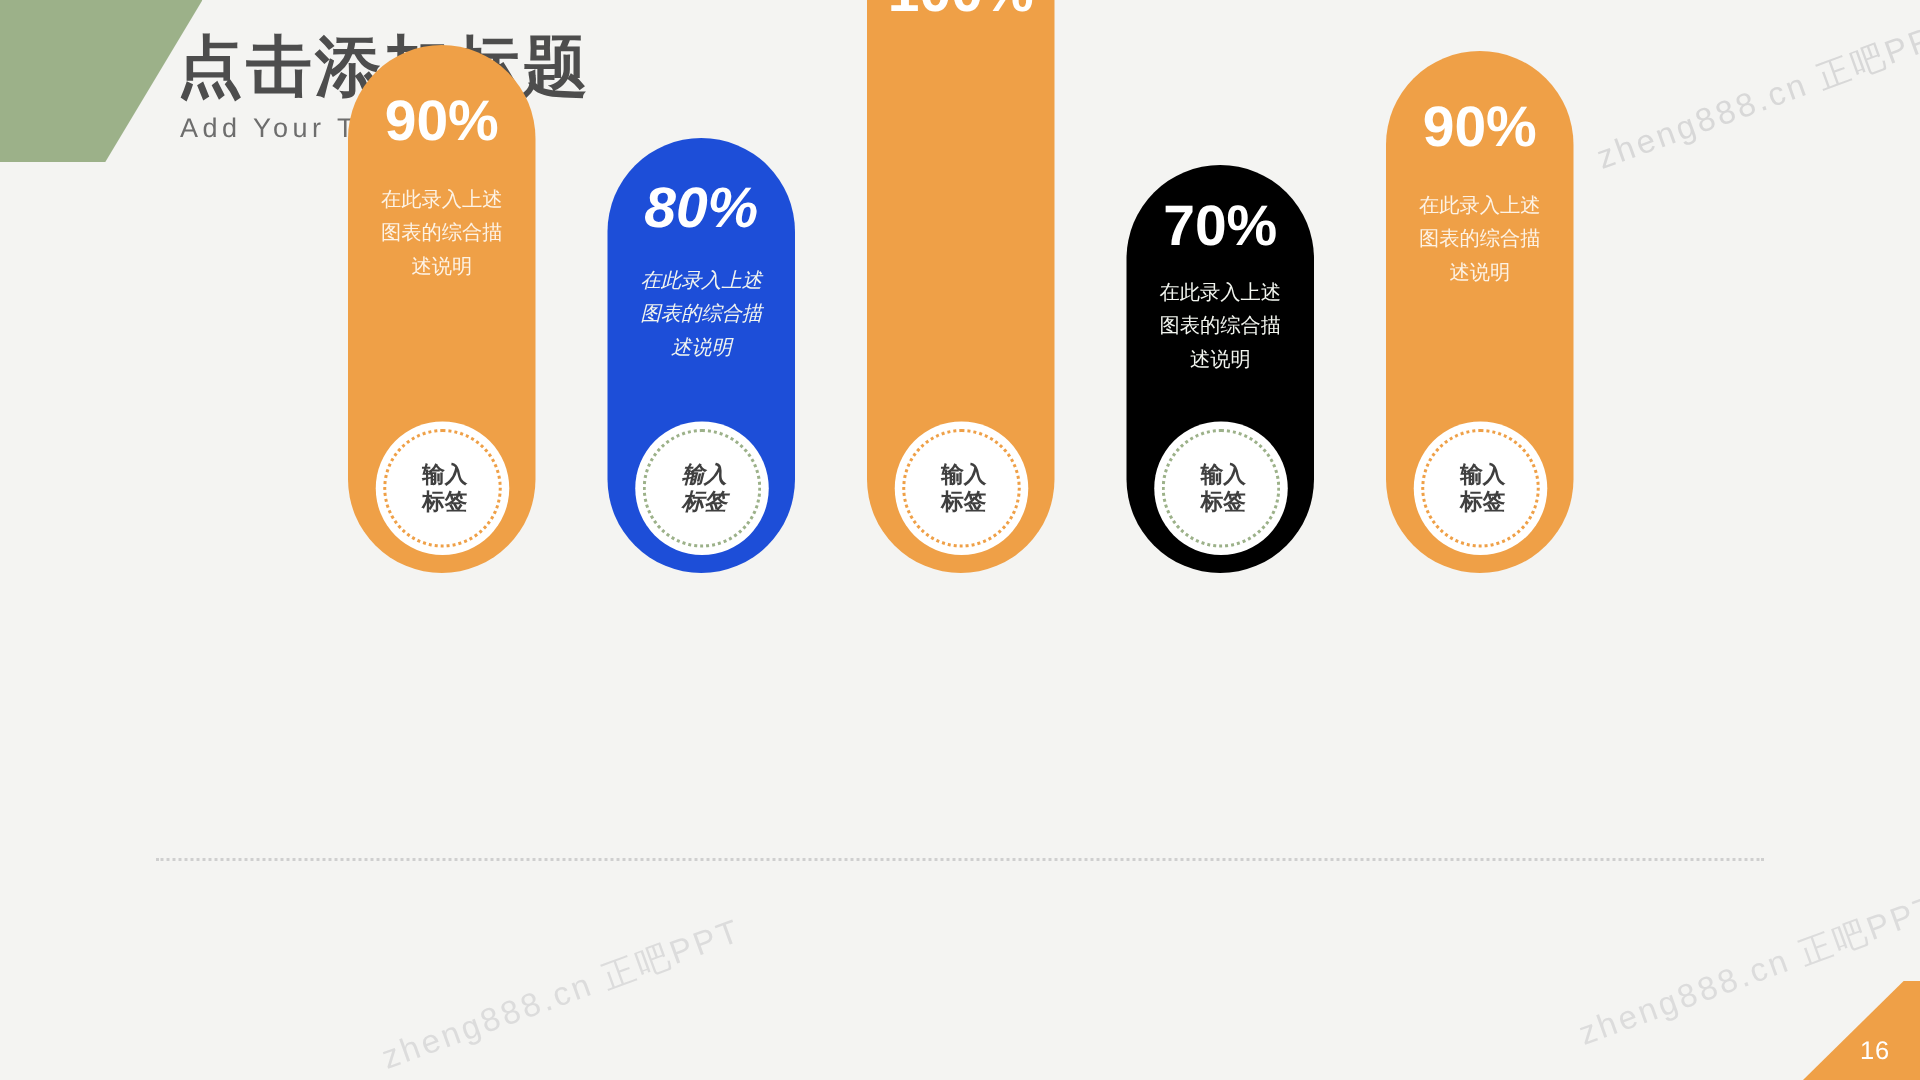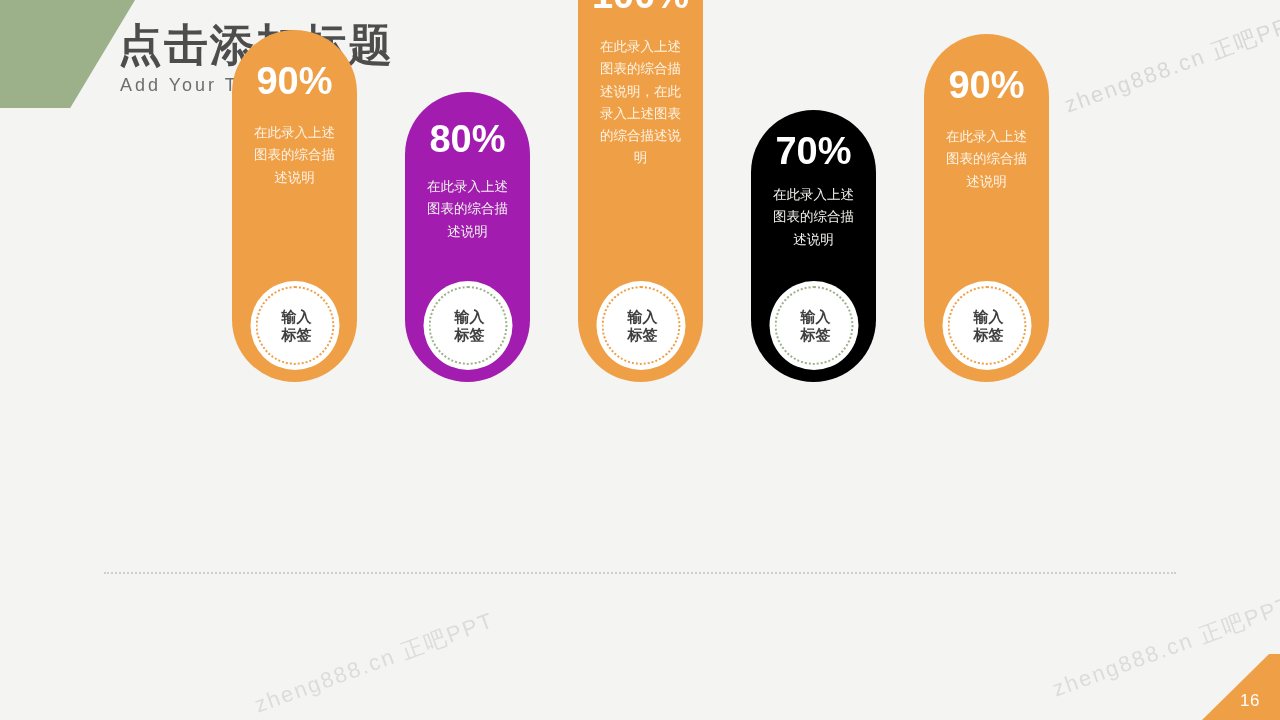--- a/index.html
+++ b/index.html
@@ -192,31 +192,30 @@
   <div class="chart">
 
     <div class="bar" style="left:232px; height:352px; background:#efa047; padding-top:32px;">
       <div class="pct">90%</div>
       <div class="desc" style="margin-top:22px;">在此录入上述图表的综合描述说明</div>
       <div class="ring">
         <span class="ring-label">输入标签</span>
       </div>
     </div>
 
-    <div class="bar green" style="left:405px; height:290px; background:#a21caf; padding-top:28px;">
+    <div class="bar green" style="left:405px; height:290px; background:#1d4ed8; padding-top:28px;font-style:italic;">
       <div class="pct">80%</div>
       <div class="desc" style="margin-top:18px;">在此录入上述图表的综合描述说明</div>
       <div class="ring">
         <span class="ring-label">输入标签</span>
       </div>
     </div>
 
     <div class="bar" style="left:578px; height:446px; background:#efa047; padding-top:40px;">
       <div class="pct">100%</div>
-      <div class="desc" style="margin-top:22px;">在此录入上述图表的综合描述说明，在此录入上述图表的综合描述说明</div>
       <div class="ring">
         <span class="ring-label">输入标签</span>
       </div>
     </div>
 
     <div class="bar green" style="left:751px; height:272px; background:#000000; padding-top:22px;">
       <div class="pct">70%</div>
       <div class="desc" style="margin-top:14px;">在此录入上述图表的综合描述说明</div>
       <div class="ring">
         <span class="ring-label">输入标签</span>

